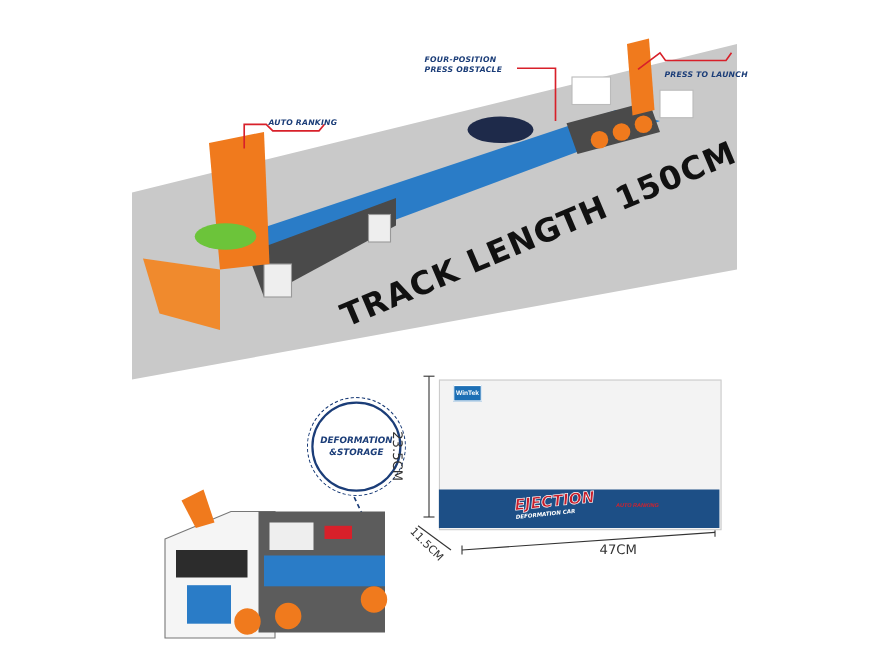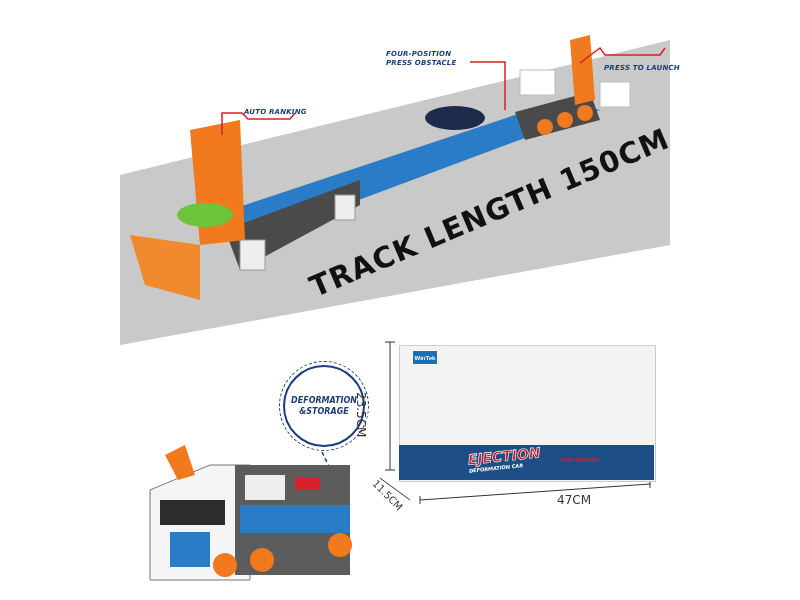--- a/index.html
+++ b/index.html
@@ -107,13 +107,13 @@
 </div>
 <div class="abs" style="left:560px;top:457px;font-size:5px;color:#d8202a;font-weight:bold;font-style:italic;">AUTO RANKING</div>
 
 <div class="abs circle-badge">
   <div class="badge-line">DEFORMATION</div>
   <div class="badge-line">&amp;STORAGE</div>
 </div>
 
 <div class="abs dim-text" style="left:368px;top:392px;transform:rotate(90deg);transform-origin:left top;">23.5CM</div>
 <div class="abs dim-text" style="left:378px;top:478px;transform:rotate(45deg);transform-origin:left top;font-size:10px;">11.5CM</div>
-<div class="abs dim-text" style="left:557px;top:493px;">47CM</div>
+<div class="abs dim-text" style="left:545px;top:493px;">47CM</div>
 
 </body></html>

